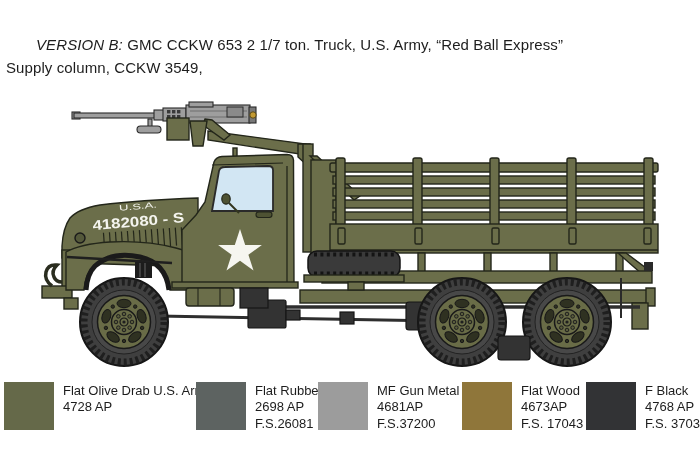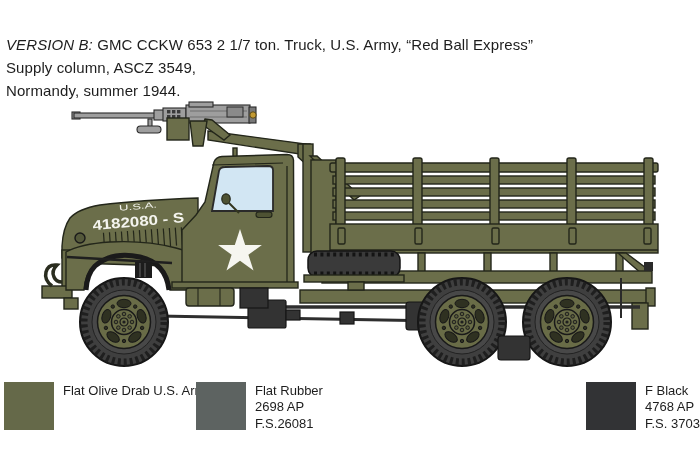--- a/index.html
+++ b/index.html
@@ -1,38 +1,37 @@
 <!DOCTYPE html>
 <html><head>
 <meta charset="utf-8">
 <style>
   html,body{margin:0;padding:0;}
   body{
     width:700px;height:466px;background:#ffffff;position:relative;overflow:hidden;
     font-family:"Liberation Sans",sans-serif;color:#1d1d1d;
   }
   .header{position:absolute;left:6px;top:33px;font-size:15px;line-height:23px;letter-spacing:.1px;}
-  .header em{}
+  .header em{margin-left:30px;}
   .truck-svg{position:absolute;left:0;top:0;width:700px;height:466px;}
   .olv{fill:#6b6e4a;stroke:#23261a;stroke-width:1.4;}
   .gun{fill:#9e9e9e;stroke:#2a2a2a;stroke-width:1.1;}
   .dk{fill:#333333;stroke:#161616;stroke-width:1.2;}
   .legend{position:absolute;top:382px;left:0;width:700px;height:60px;}
   .leg-col{position:absolute;top:0;display:flex;}
   .leg-swatch{width:50px;height:48px;flex:0 0 50px;}
   .leg-label{margin-left:9px;font-size:13px;line-height:16.3px;padding-top:1px;white-space:nowrap;}
   .leg-label span{display:block;}
 </style>
 </head>
 <body>
 
 <div class="header">
   <div><em>VERSION B:</em> <span>GMC CCKW 653 2 1/7 ton. Truck, U.S. Army, “Red Ball Express”</span></div>
-  <div>Supply column, ASCZ 3549,</div>
-  <div>Normandy, summer 1944.</div>
+  <div>Supply column, CCKW 3549,</div>
 </div>
 
 <svg class="truck-svg" viewBox="0 0 700 466">
   <defs>
     <g id="wheel">
       <circle r="44" fill="#3f3f3f" stroke="#161616" stroke-width="2"></circle>
       <circle r="40" fill="none" stroke="#1f1f1f" stroke-width="7" stroke-dasharray="3 3"></circle>
       <circle r="32" fill="#484848" stroke="#222222" stroke-width="1"></circle>
       <circle r="26.5" fill="#696c47" stroke="#191919" stroke-width="1.5"></circle>
       <g fill="#2f3121" stroke="#191919" stroke-width="1">
@@ -217,30 +216,47 @@
     <line x1="220" y1="288" x2="220" y2="306" stroke="#23261a" stroke-width="1.1"></line>
     <rect class="dk" x="240" y="288" width="28" height="20" fill="#2e2e2e"></rect>
   </g>
 </svg>
 
 <div class="legend">
   <div class="leg-col" style="left:4px">
     <div class="leg-swatch" style="background: rgb(101, 105, 73);"></div>
     <div class="leg-label">
       <span>Flat Olive Drab U.S. Army</span>
+      <span>4728 AP</span>
     </div>
   </div>
   <div class="leg-col" style="left:196px">
     <div class="leg-swatch" style="background: rgb(93, 99, 97);"></div>
     <div class="leg-label">
       <span>Flat Rubber</span>
       <span>2698 AP</span>
       <span>F.S.26081</span>
     </div>
   </div>
+  <div class="leg-col" style="left:318px">
+    <div class="leg-swatch" style="background: rgb(156, 156, 156);"></div>
+    <div class="leg-label">
+      <span>MF Gun Metal</span>
+      <span>4681AP</span>
+      <span>F.S.37200</span>
+    </div>
+  </div>
+  <div class="leg-col" style="left:462px">
+    <div class="leg-swatch" style="background: rgb(143, 118, 58);"></div>
+    <div class="leg-label">
+      <span>Flat Wood</span>
+      <span>4673AP</span>
+      <span>F.S. 17043</span>
+    </div>
+  </div>
   <div class="leg-col" style="left:586px">
     <div class="leg-swatch" style="background: rgb(50, 51, 53);"></div>
     <div class="leg-label">
       <span>F Black</span>
       <span>4768 AP</span>
       <span>F.S. 37038</span>
     </div>
   </div>
 </div>
 

